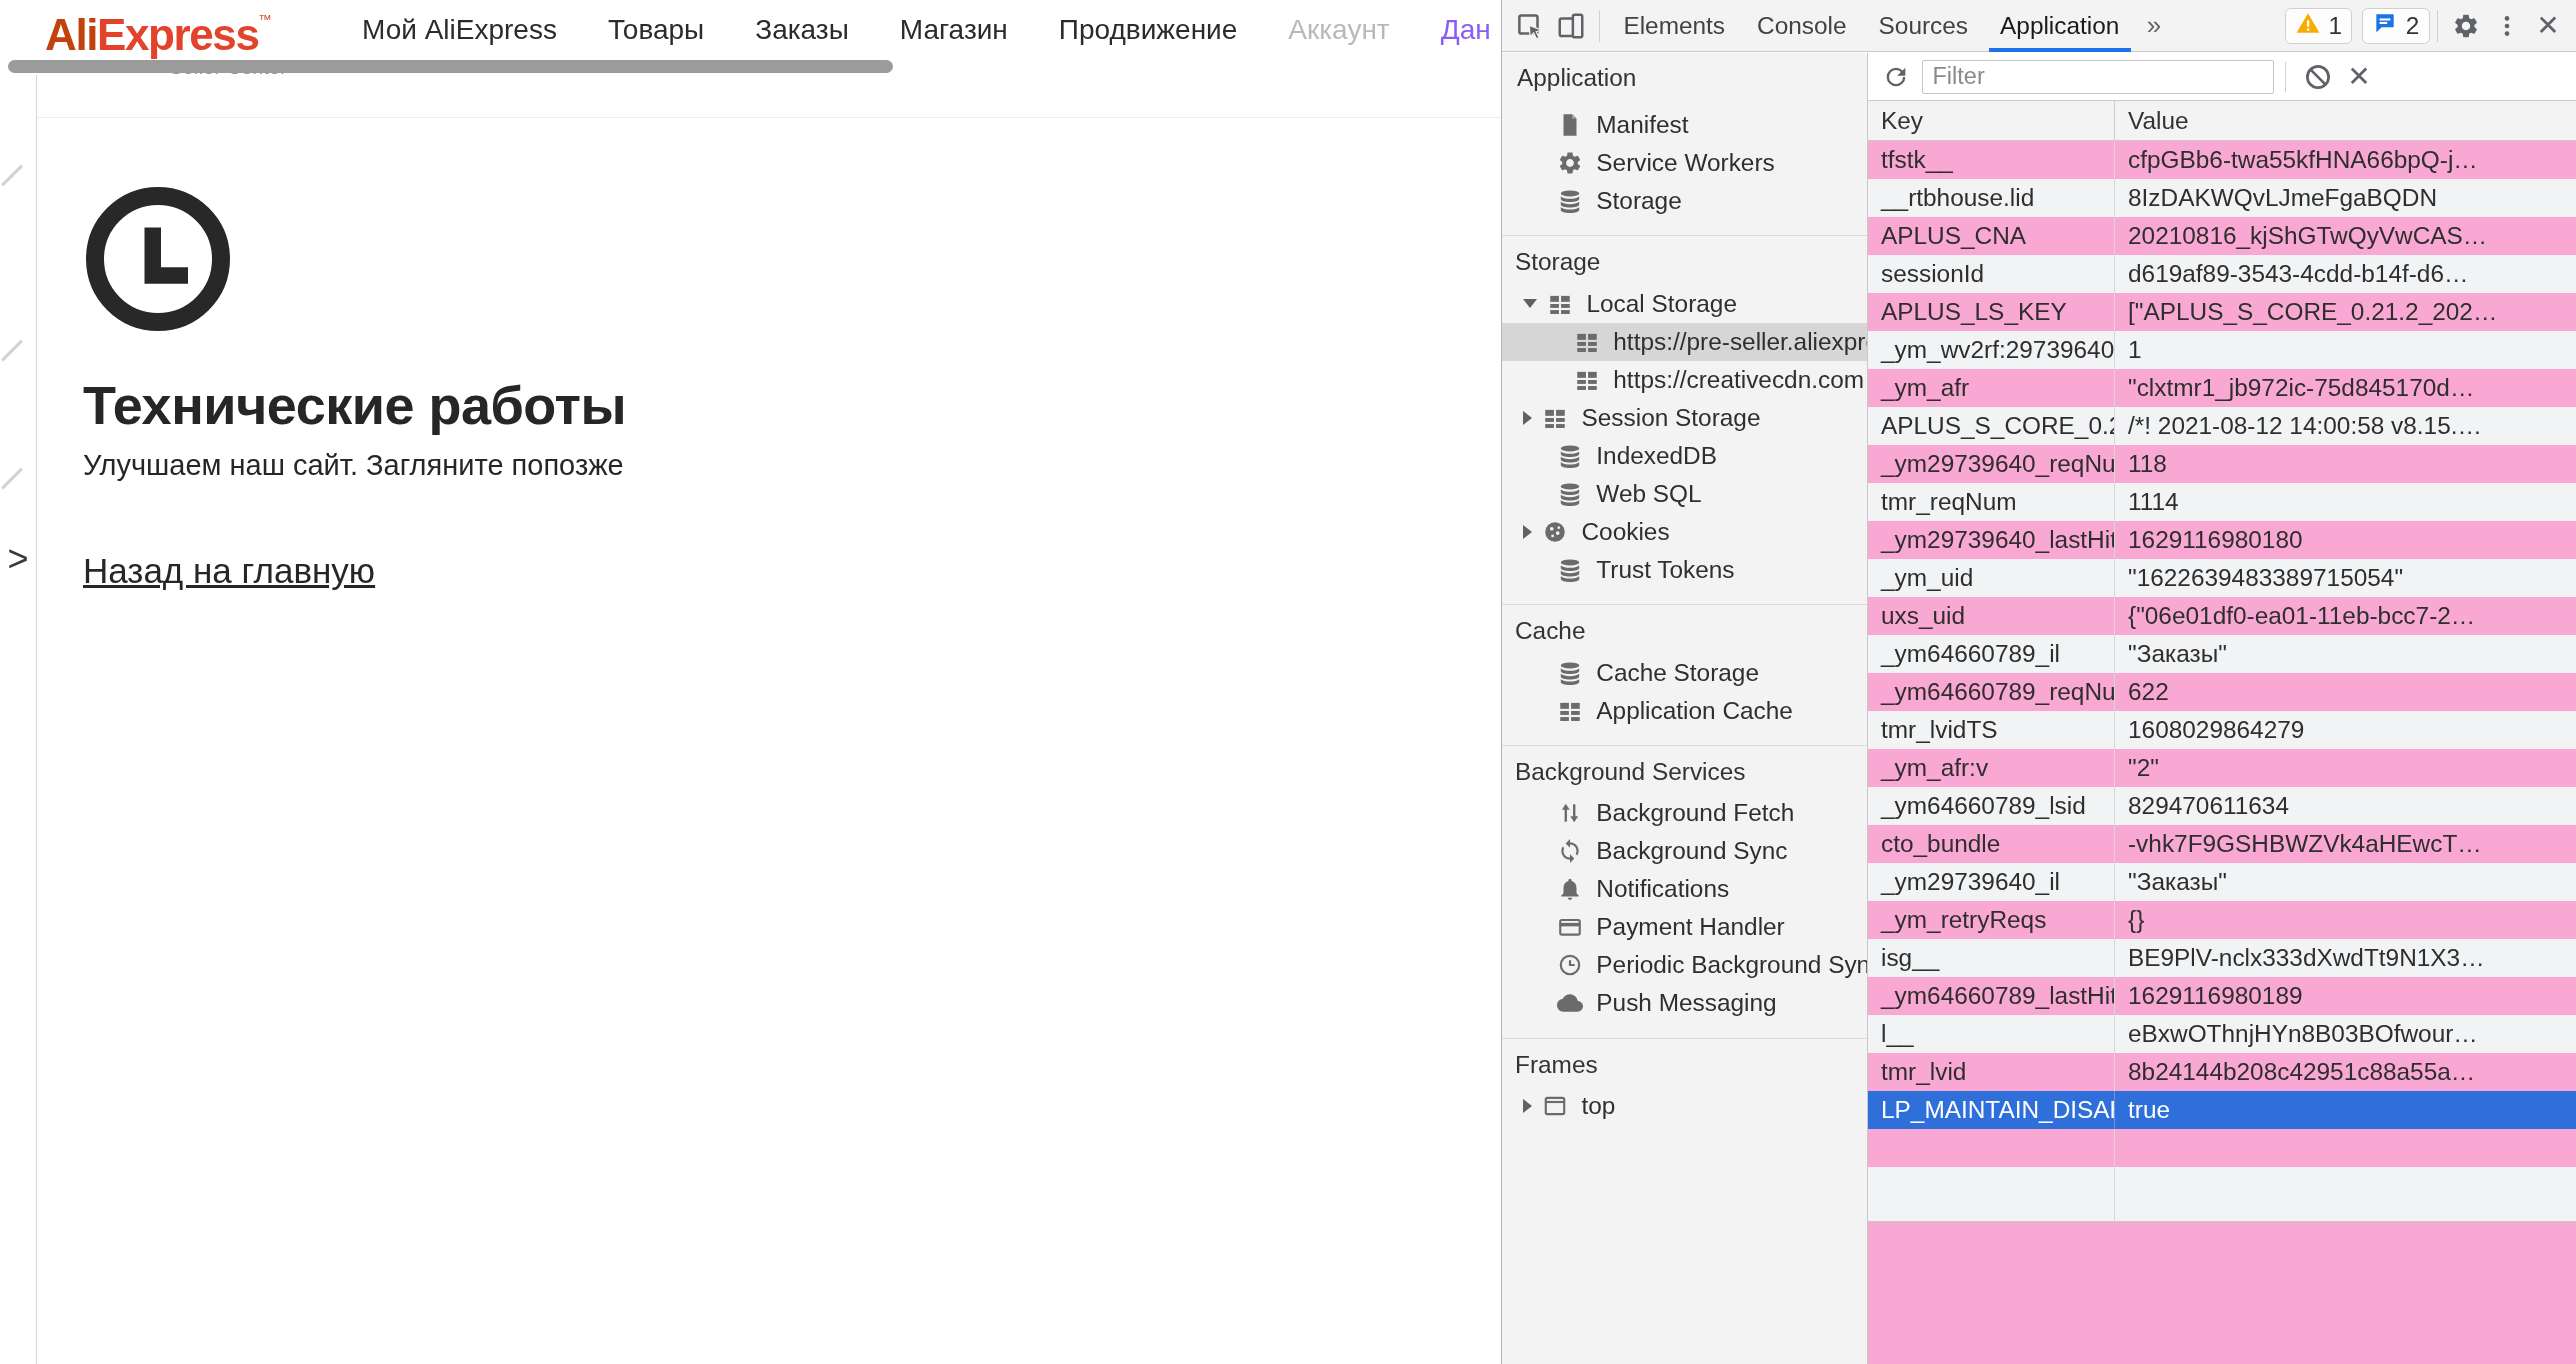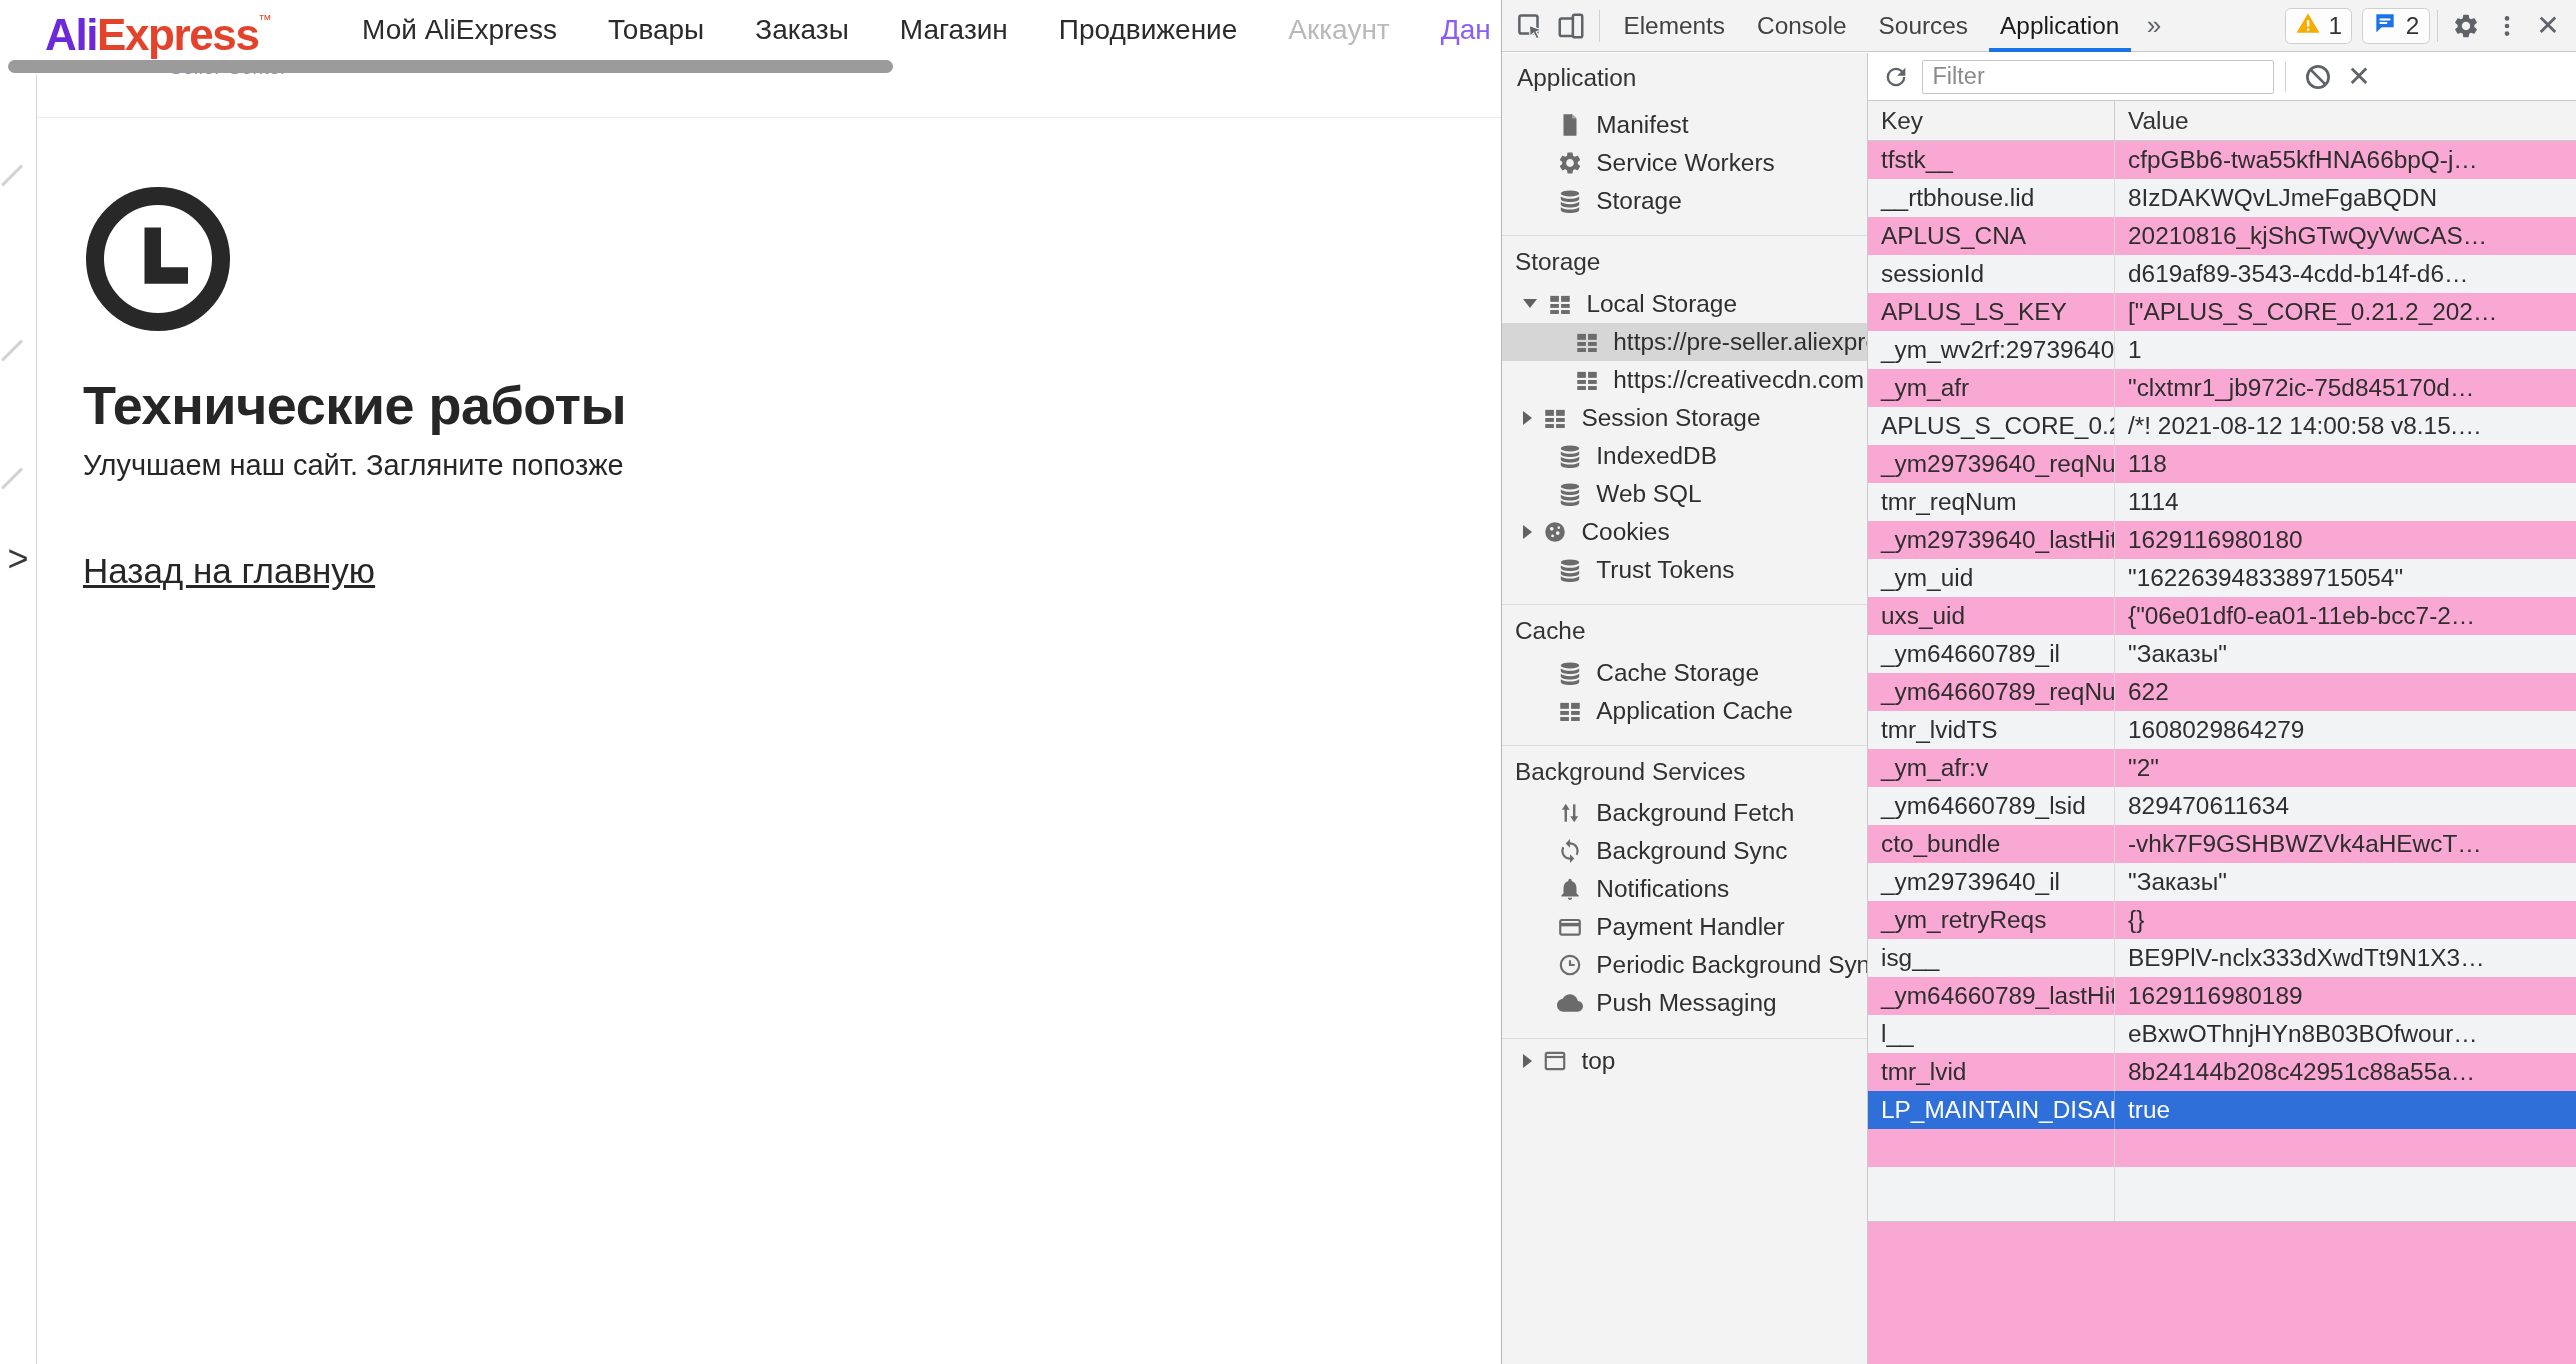--- a/index.html
+++ b/index.html
@@ -2,21 +2,21 @@
 <html style="font-size:15px"><head>
 <meta charset="utf-8">
 <style>
   html,body{margin:0;padding:0;background:#e9e9e9;font-family:"Liberation Sans",sans-serif;}
   #screen{position:relative;width:2576px;height:1364px;background:#fff;overflow:hidden;}
 
   
   .page{position:absolute;left:0;top:0;width:1501px;height:1364px;background:#fff;overflow:hidden;}
   .logo{position:absolute;left:45px;top:13px;width:246px;}
   .logo-main{font-size:44px;font-weight:700;letter-spacing:-1.4px;line-height:1;}
-  .logo-ali{color:#6d28d9;}
+  .logo-ali{color:#c2410c;}
   .logo-express{color:#e2432a;}
   .logo-tm{font-size:13px;color:#e2432a;vertical-align:top;font-weight:400;}
   .logo-sub{position:absolute;right:3.8px;top:44px;font-size:19px;color:#7e93aa;letter-spacing:0.5px;}
   .nav{position:absolute;left:362px;top:0;height:60px;display:flex;gap:51px;align-items:center;font-size:28px;color:#2b2b2b;white-space:nowrap;}
   .nav-item{cursor:default;}
   .nav-item.muted{color:#b9b9b9;}
   .nav-item.faint{color:#8b5cf6;}
   .hscroll-thumb{position:absolute;left:7.5px;top:60px;width:885px;height:13px;border-radius:6.6px;background:#9b9b9b;}
   .gutter-line{position:absolute;left:36px;top:75px;bottom:0;width:0.9px;background:#d6d6d6;}
   .content-topline{position:absolute;left:37px;top:117px;width:1465px;height:0.9px;background:#ececec;}
@@ -406,20 +406,21 @@
               <div class="sb-item">
                 <span class="icon">
                   <svg width="26" height="26" viewBox="0 0 24 24">
                     <path fill="#6b6b6b" d="M19.35 10.04A7.49 7.49 0 0 0 12 4C9.11 4 6.6 5.64 5.35 8.04A5.99 5.99 0 0 0 0 14c0 3.31 2.69 6 6 6h13c2.76 0 5-2.24 5-5 0-2.64-2.05-4.78-4.65-4.96z"></path>
                   </svg>
                 </span>
                 <span>Push Messaging</span>
               </div>
             </div>
             <div class="sb-section">
+              <div class="sb-header">Frames</div>
               <div class="sb-item has-arrow">
                 <span class="tri right"></span>
                 <span class="icon">
                   <svg width="26" height="26" viewBox="0 0 24 24">
                     <rect x="3.5" y="4.5" width="17" height="15" rx="1.5" fill="none" stroke="#6b6b6b" stroke-width="2"></rect>
                     <path d="M3.5 8.3 H20.5" stroke="#6b6b6b" stroke-width="2"></path>
                   </svg>
                 </span>
                 <span>top</span>
               </div>

